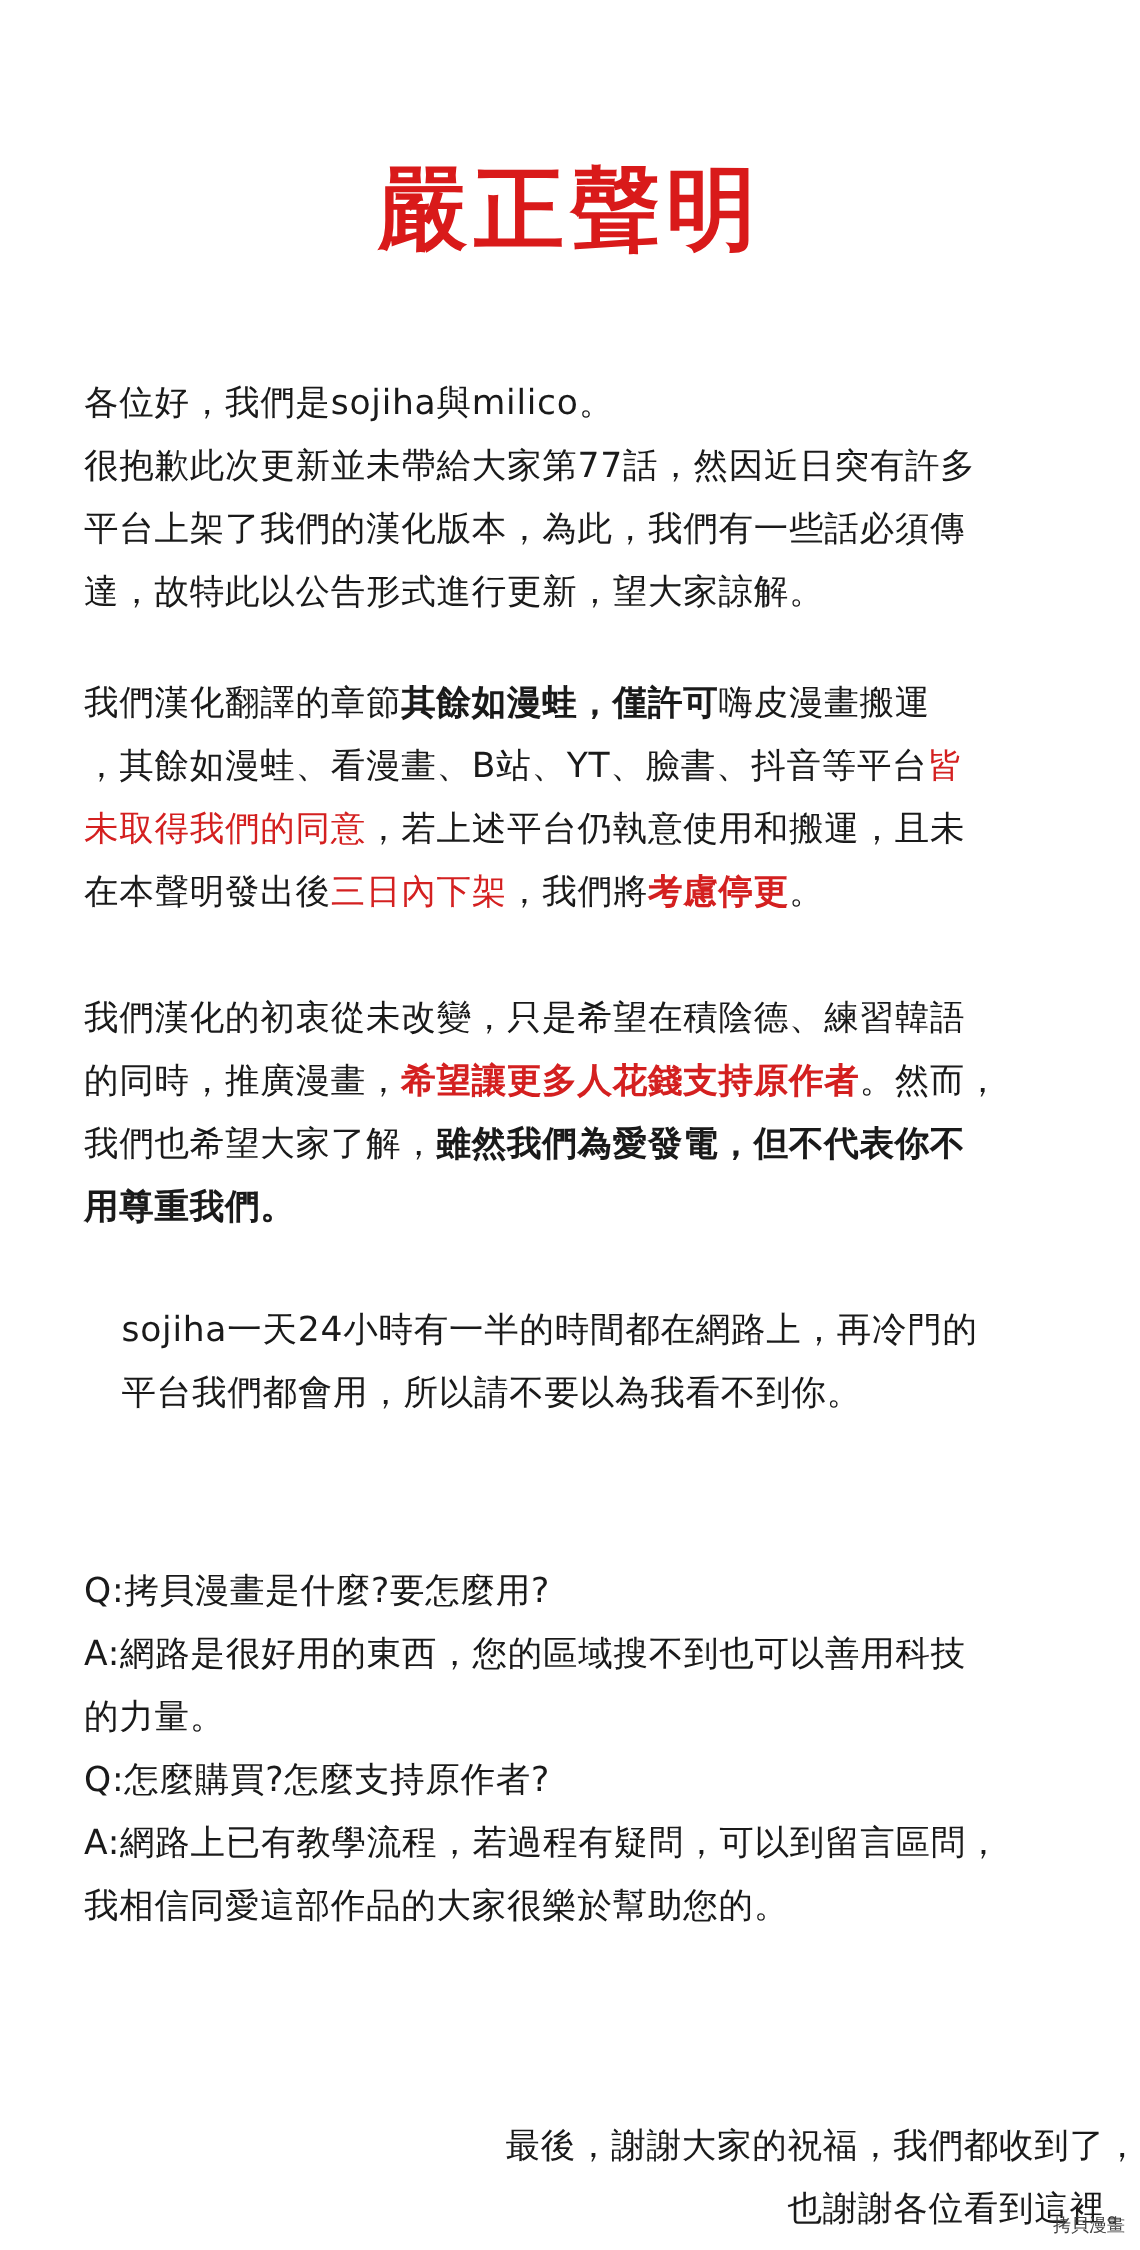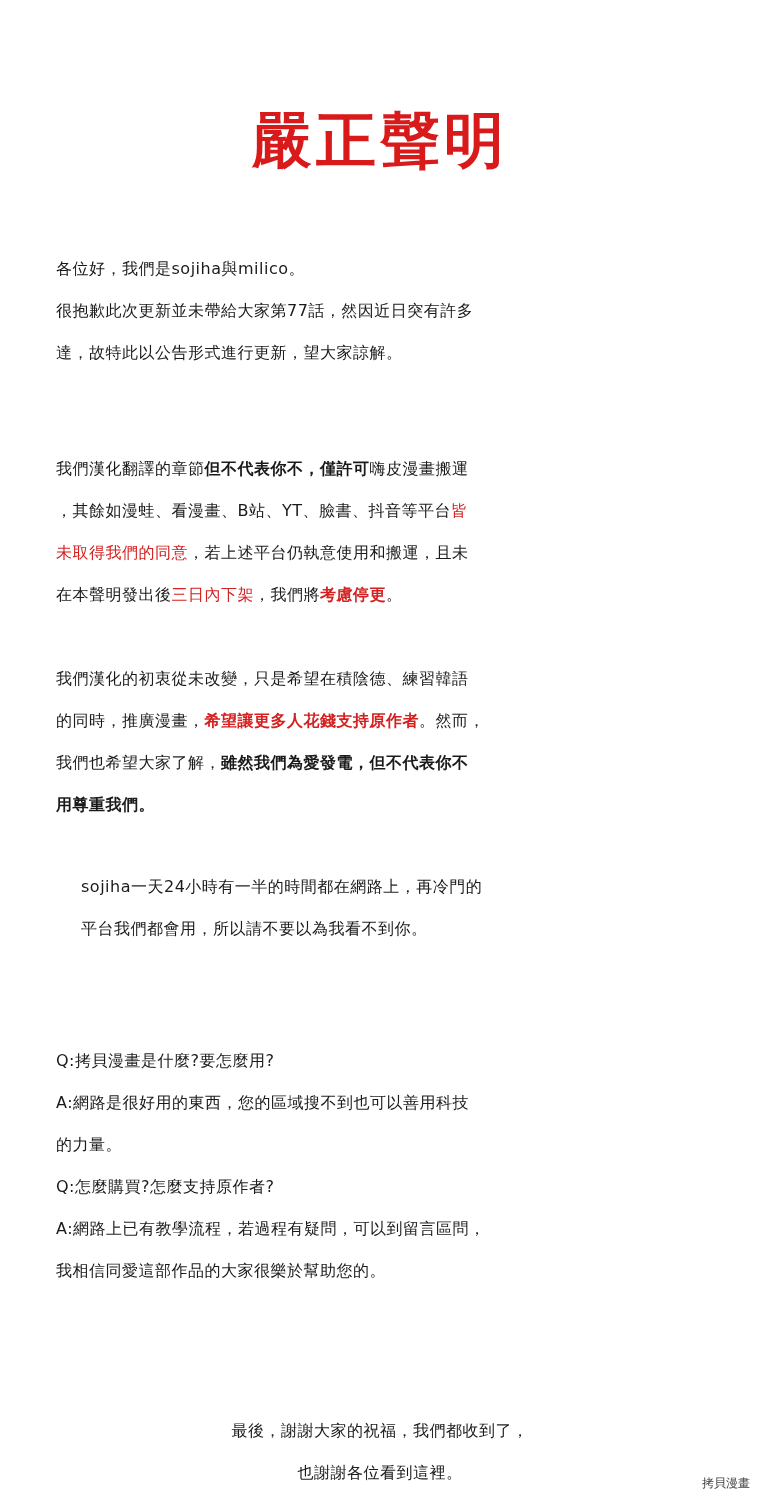--- a/index.html
+++ b/index.html
@@ -1,41 +1,42 @@
 <!DOCTYPE html>
 <html><head>
 <meta charset="utf-8">
 <style>
   html, body { margin: 0; padding: 0; background: #ffffff; }
   body { width: 760px; height: 1500px; position: relative; overflow: hidden;
          font-family: "DejaVu Sans", "Liberation Sans", sans-serif; color: #1a1a1a; }
   .title { position: absolute; top: 104px; left: 0; width: 760px; text-align: center;
            font-family: "DejaVu Serif", "Liberation Serif", serif; font-weight: bold;
            font-size: 60px; letter-spacing: 4px; color: #d91a1a; line-height: 72px; }
-  .para { position: absolute; left: 56px; width: 660px; font-size: 16px; line-height: 42px;
+  .para { position: absolute; left: 56px; width: 660px; font-size: 23px; line-height: 42px;
           letter-spacing: 0.5px; white-space: nowrap; }
   .line { display: block; height: 42px; }
   .red { color: #d42020; }
   .bold { font-weight: bold; }
-  .center { text-align: center; left: 0; width: 760px; }
+  .center { text-align: right; left: 0; width: 760px; }
   .watermark { position: absolute; right: 10px; bottom: 8px; font-size: 12px; color: #404040; }
 </style>
 </head>
 <body>
 
 <div class="title">嚴正聲明</div>
 
 <div class="para" style="top:248px;">
   <span class="line">各位好，我們是sojiha與milico。</span>
   <span class="line">很抱歉此次更新並未帶給大家第77話，然因近日突有許多</span>
+  <span class="line">平台上架了我們的漢化版本，為此，我們有一些話必須傳</span>
   <span class="line">達，故特此以公告形式進行更新，望大家諒解。</span>
 </div>
 
 <div class="para" style="top:448px;">
-  <span class="line"><span>我們漢化翻譯的章節</span><span class="bold">但不代表你不，僅許可</span><span>嗨皮漫畫搬運</span></span>
+  <span class="line"><span>我們漢化翻譯的章節</span><span class="bold">其餘如漫蛙，僅許可</span><span>嗨皮漫畫搬運</span></span>
   <span class="line"><span>，其餘如漫蛙、看漫畫、B站、YT、臉書、抖音等平台</span><span class="red">皆</span></span>
   <span class="line"><span class="red">未取得我們的同意</span><span>，若上述平台仍執意使用和搬運，且未</span></span>
   <span class="line"><span>在本聲明發出後</span><span class="red">三日內下架</span><span>，我們將</span><span class="red bold">考慮停更</span><span>。</span></span>
 </div>
 
 <div class="para" style="top:658px;">
   <span class="line">我們漢化的初衷從未改變，只是希望在積陰德、練習韓語</span>
   <span class="line"><span>的同時，推廣漫畫，</span><span class="red bold">希望讓更多人花錢支持原作者</span><span>。然而，</span></span>
   <span class="line"><span>我們也希望大家了解，</span><span class="bold">雖然我們為愛發電，但不代表你不</span></span>
   <span class="line bold">用尊重我們。</span>

